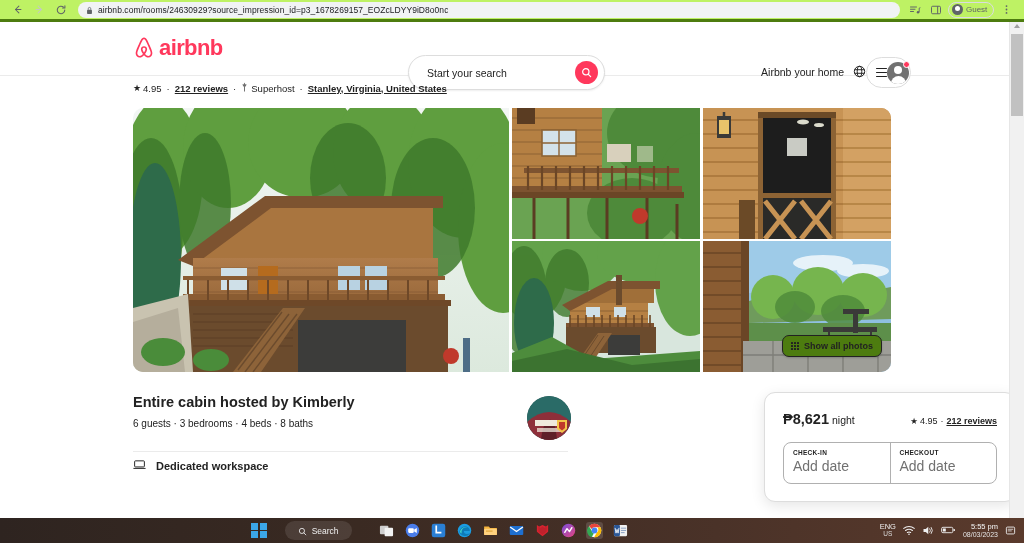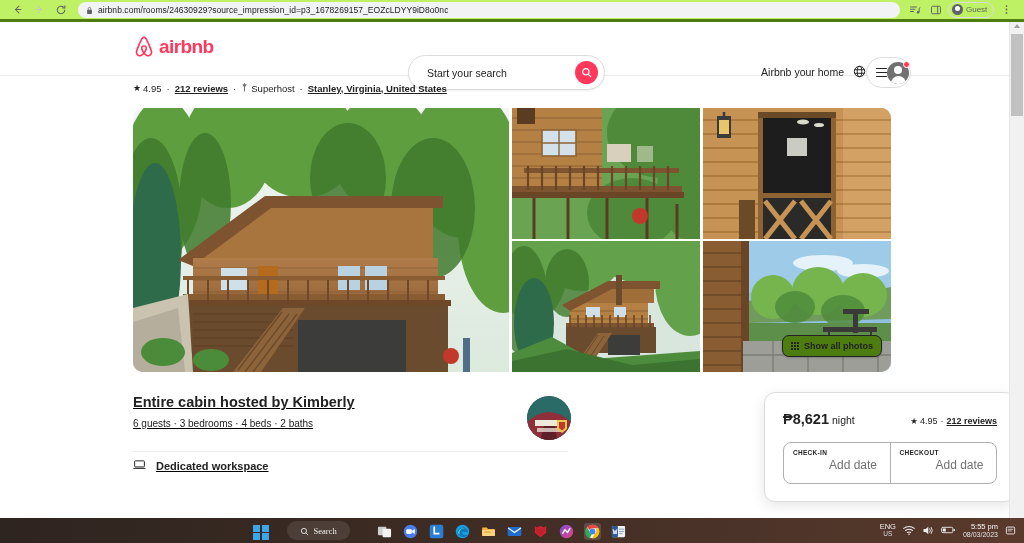--- a/index.html
+++ b/index.html
@@ -59,21 +59,21 @@
     background:#c1c1c1; border-radius:0;
   }
 
   
   .ab-header {
     position:relative; height:54px; border-bottom:1px solid #ebebeb;
     display:flex; align-items:center; padding:0 24px;
   }
   .ab-logo { position:absolute; left:133px; top:13px; display:flex; align-items:center; gap:4px; }
   .ab-logo svg { display:block; }
-  .ab-logo-text { color:#FF385C; font-size:19px; font-weight:700; letter-spacing:-0.6px; }
+  .ab-logo-text { color:#FF385C; font-size:22px; font-weight:700; letter-spacing:-0.6px; }
 
   .searchbar {
     position:absolute; left:408px; top:33px; width:197px; height:35px;
     border:1px solid #ddd; border-radius:24px; background:#fff;
     box-shadow:0 1px 2px rgba(0,0,0,0.07);
     display:flex; align-items:center; justify-content:space-between; padding:0 6px 0 18px;
   }
   .searchbar-label { font-size:10.5px; color:#222; font-weight:500; }
   .search-circle {
     width:23px;height:23px;border-radius:50%;background:#FF385C;
@@ -130,21 +130,21 @@
     background:#4d7c0f; border:1px solid #222; border-radius:7px;
     display:flex; align-items:center; gap:5px; padding:0 8px;
     font-size:9px; font-weight:700; color:#222;
     box-shadow:0 1px 2px rgba(0,0,0,0.18);
   }
   .grid-glyph { display:grid; grid-template-columns:repeat(3,2px); grid-template-rows:repeat(3,2px); gap:1.2px; }
   .grid-glyph i { display:block; width:2px;height:2px;background:#222;border-radius:0.5px; }
 
   
   .lower { position:relative; margin-top:22px; display:flex; }
-  .lower-left { width:435px;text-decoration:underline; }
+  .lower-left { width:435px; }
   .host-title { font-size:14.5px; font-weight:700; color:#222; }
   .host-sub { margin-top:8px; font-size:10px; color:#222; }
   .host-avatar {
     position:absolute; left:394px; top:2px; width:44px;height:44px;border-radius:50%;
     overflow:hidden; background:#2f5d5b;
   }
   .divider { margin-top:22px; width:435px; height:1px; background:#ebebeb; }
   .amenity-row { margin-top:6px; display:flex; align-items:center; gap:10px; font-size:11px; font-weight:600; color:#222; }
 
   
@@ -158,39 +158,39 @@
   .price-unit { font-size:10.5px; font-weight:400; color:#222; margin-left:3px; }
   .rating-mini { display:flex; align-items:center; font-size:9px; color:#222; }
   .rating-mini .star { font-size:8.5px; }
   .date-box {
     margin-top:14px; height:42px; border:1px solid #b0b0b0; border-radius:8px;
     display:flex;
   }
   .date-half { flex:1; padding:6px 9px; }
   .date-half + .date-half { border-left:1px solid #b0b0b0; }
   .date-label { font-size:6.5px; font-weight:700; color:#222; letter-spacing:0.3px; }
-  .date-value { margin-top:2px; font-size:12px; color:#717171;margin-left:36px; }
+  .date-value { margin-top:2px; font-size:14px; color:#717171; }
 
   
   .taskbar {
     position:absolute; bottom:0; left:0; width:1024px; height:25px;
     background:linear-gradient(90deg,#2e2420 0%, #3a2a22 35%, #4a3228 70%, #5a3a2c 100%);
     display:flex; align-items:center;
   }
   .tb-weather { display:flex; align-items:center; gap:5px; padding-left:12px; width:150px; }
   .weather-icon { position:relative; width:14px;height:14px; }
   .w-sun { position:absolute; left:0; top:1px; width:9px;height:9px;border-radius:50%;background:#f7b500; }
   .w-cloud { position:absolute; left:3px; top:5px; width:11px;height:6px;border-radius:4px;background:#e9eef3; }
   .w-cloud::before{content:"";position:absolute;left:1px;top:-2.5px;width:5px;height:5px;border-radius:50%;background:#e9eef3;}
   .w-cloud::after{content:"";position:absolute;left:4.5px;top:-3.5px;width:6px;height:6px;border-radius:50%;background:#e9eef3;}
   .weather-text { line-height:1.05; }
   .weather-temp { font-size:7.5px; color:#f2f2f2; }
   .weather-desc { font-size:7px; color:#dcdcdc; }
 
-  .tb-center { display:flex; align-items:flex-end; gap:18px; margin-left:auto; margin-right:auto;font-family:Liberation Serif, serif; }
+  .tb-center { display:flex; align-items:center; gap:18px; margin-left:auto; margin-right:auto; }
   .win-logo { display:grid; grid-template-columns:7px 7px; grid-template-rows:7px 7px; gap:1.5px; }
   .win-logo i { display:block; background:#3ba7e8; }
   .tb-search {
     display:flex; align-items:center; gap:5px; height:19px; padding:0 13px;
     background:rgba(255,255,255,0.10); border-radius:10px;
   }
   .tb-search-label { font-size:8.5px; color:#f0f0f0; }
   .tb-apps { display:flex; align-items:center; gap:9px; margin-left:8px; }
   .tb-app { width:17px;height:17px; border-radius:3px; display:flex;align-items:center;justify-content:center; position:relative;}
   .tb-app.active { background:rgba(255,255,255,0.14); }
@@ -575,21 +575,21 @@
               <i></i>
               <i></i>
           </span>
           <span>Show all photos</span>
         </div>
       </div>
 
       <div class="lower">
         <div class="lower-left">
           <div class="host-title">Entire cabin hosted by Kimberly</div>
-          <div class="host-sub">6 guests · 3 bedrooms · 4 beds · 2 baths</div>
+          <div class="host-sub">6 guests · 3 bedrooms · 4 beds · 8 baths</div>
           <div class="host-avatar">
             <svg width="44" height="44" viewBox="0 0 44 44">
               <circle cx="22" cy="22" r="22" fill="#2a6b67"></circle>
               <path d="M0 26q11-10 22-10t22 10v18H0z" fill="#8e2f3a"></path>
               <path d="M14 44q2-18 8-20t8 20z" fill="#5e1f28"></path>
               <rect x="8" y="24" width="28" height="6" fill="#efe9dc"></rect>
               <rect x="10" y="32" width="24" height="4" fill="#efe9dc" opacity="0.75"></rect>
               <path d="M30 24h10v9l-5 4-5-4z" fill="#f3c64a"></path>
               <path d="M32 26h6v6l-3 2.4L32 32z" fill="#c0392b"></path>
             </svg>

